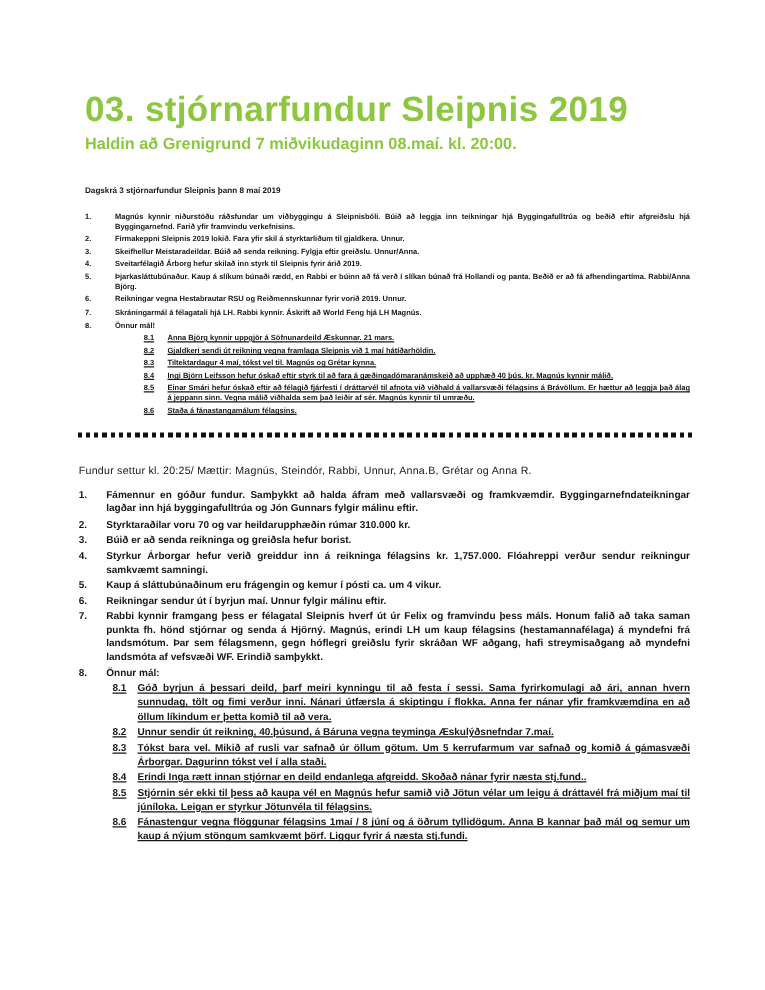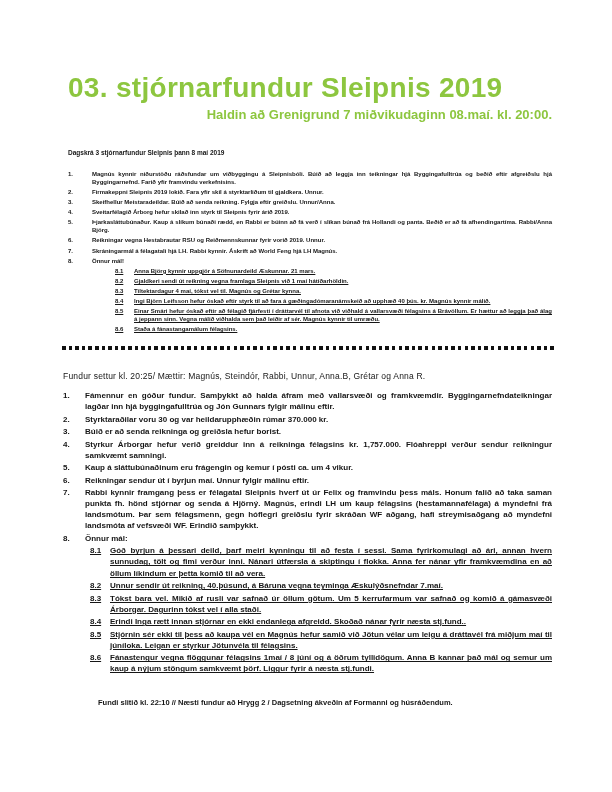--- a/index.html
+++ b/index.html
@@ -17,21 +17,21 @@
     margin:0;
     font-size:28px;
     line-height:1.15;
     font-weight:700;
     color:#8DC63F;
     letter-spacing:0.3px;
     white-space:nowrap;
   }
   .doc-subtitle{
     margin:3px 0 0 0;
-    text-align:right;
+    text-align:left;
     font-size:13px;
     font-weight:700;
     color:#8DC63F;
   }
   .agenda-heading{
     margin:27px 0 0 0;
     font-size:6.5px;
     font-weight:700;
   }
   .list{margin:0;padding:0;}
@@ -151,21 +151,21 @@
 
   <div class="minutes-intro">Fundur settur kl. 20:25/ Mættir: Magnús, Steindór, Rabbi, Unnur, Anna.B, Grétar og Anna R.</div>
 
   <div class="list minutes-list">
       <div class="li-row">
         <span class="li-num">1.</span>
         <span class="li-text">Fámennur en góður fundur. Samþykkt að halda áfram með vallarsvæði og framkvæmdir. Byggingarnefndateikningar lagðar inn hjá byggingafulltrúa og Jón Gunnars fylgir málinu eftir.</span>
       </div>
       <div class="li-row">
         <span class="li-num">2.</span>
-        <span class="li-text">Styrktaraðilar voru 30 og var heildarupphæðin rúmar 370.000 kr.</span>
+        <span class="li-text">Styrktaraðilar voru 70 og var heildarupphæðin rúmar 310.000 kr.</span>
       </div>
       <div class="li-row">
         <span class="li-num">3.</span>
         <span class="li-text">Búið er að senda reikninga og greiðsla hefur borist.</span>
       </div>
       <div class="li-row">
         <span class="li-num">4.</span>
         <span class="li-text">Styrkur Árborgar hefur verið greiddur inn á reikninga félagsins kr. 1,757.000. Flóahreppi verður sendur reikningur samkvæmt samningi.</span>
       </div>
       <div class="li-row">
@@ -192,27 +192,26 @@
         <div class="li-row">
           <span class="li-num">8.2</span>
           <span class="li-text">Unnur sendir út reikning, 40.þúsund, á Báruna vegna teyminga Æskulýðsnefndar 7.maí.</span>
         </div>
         <div class="li-row">
           <span class="li-num">8.3</span>
           <span class="li-text">Tókst bara vel. Mikið af rusli var safnað úr öllum götum. Um 5 kerrufarmum var safnað og komið á gámasvæði Árborgar. Dagurinn tókst vel í alla staði.</span>
         </div>
         <div class="li-row">
           <span class="li-num">8.4</span>
-          <span class="li-text">Erindi Inga rætt innan stjórnar en ekki endanlega afgreidd. Skoðað nánar fyrir næsta stj.fund..</span>
+          <span class="li-text">Erindi Inga rætt innan stjórnar en deild endanlega afgreidd. Skoðað nánar fyrir næsta stj.fund..</span>
         </div>
         <div class="li-row">
           <span class="li-num">8.5</span>
           <span class="li-text">Stjórnin sér ekki til þess að kaupa vél en Magnús hefur samið við Jötun vélar um leigu á dráttavél frá miðjum maí til júníloka. Leigan er styrkur Jötunvéla til félagsins.</span>
         </div>
         <div class="li-row">
           <span class="li-num">8.6</span>
           <span class="li-text">Fánastengur vegna flöggunar félagsins 1maí / 8 júní og á öðrum tyllidögum. Anna B kannar það mál og semur um kaup á nýjum stöngum samkvæmt þörf. Liggur fyrir á næsta stj.fundi.</span>
         </div>
       </div>
     </div>
 
-  <div class="doc-footer">Fundi slitið kl. 22:10  //  Næsti fundur að Hrygg 2 /  Dagsetning ákveðin af Formanni og húsráðendum.</div>
 </div>
 
 </body></html>

